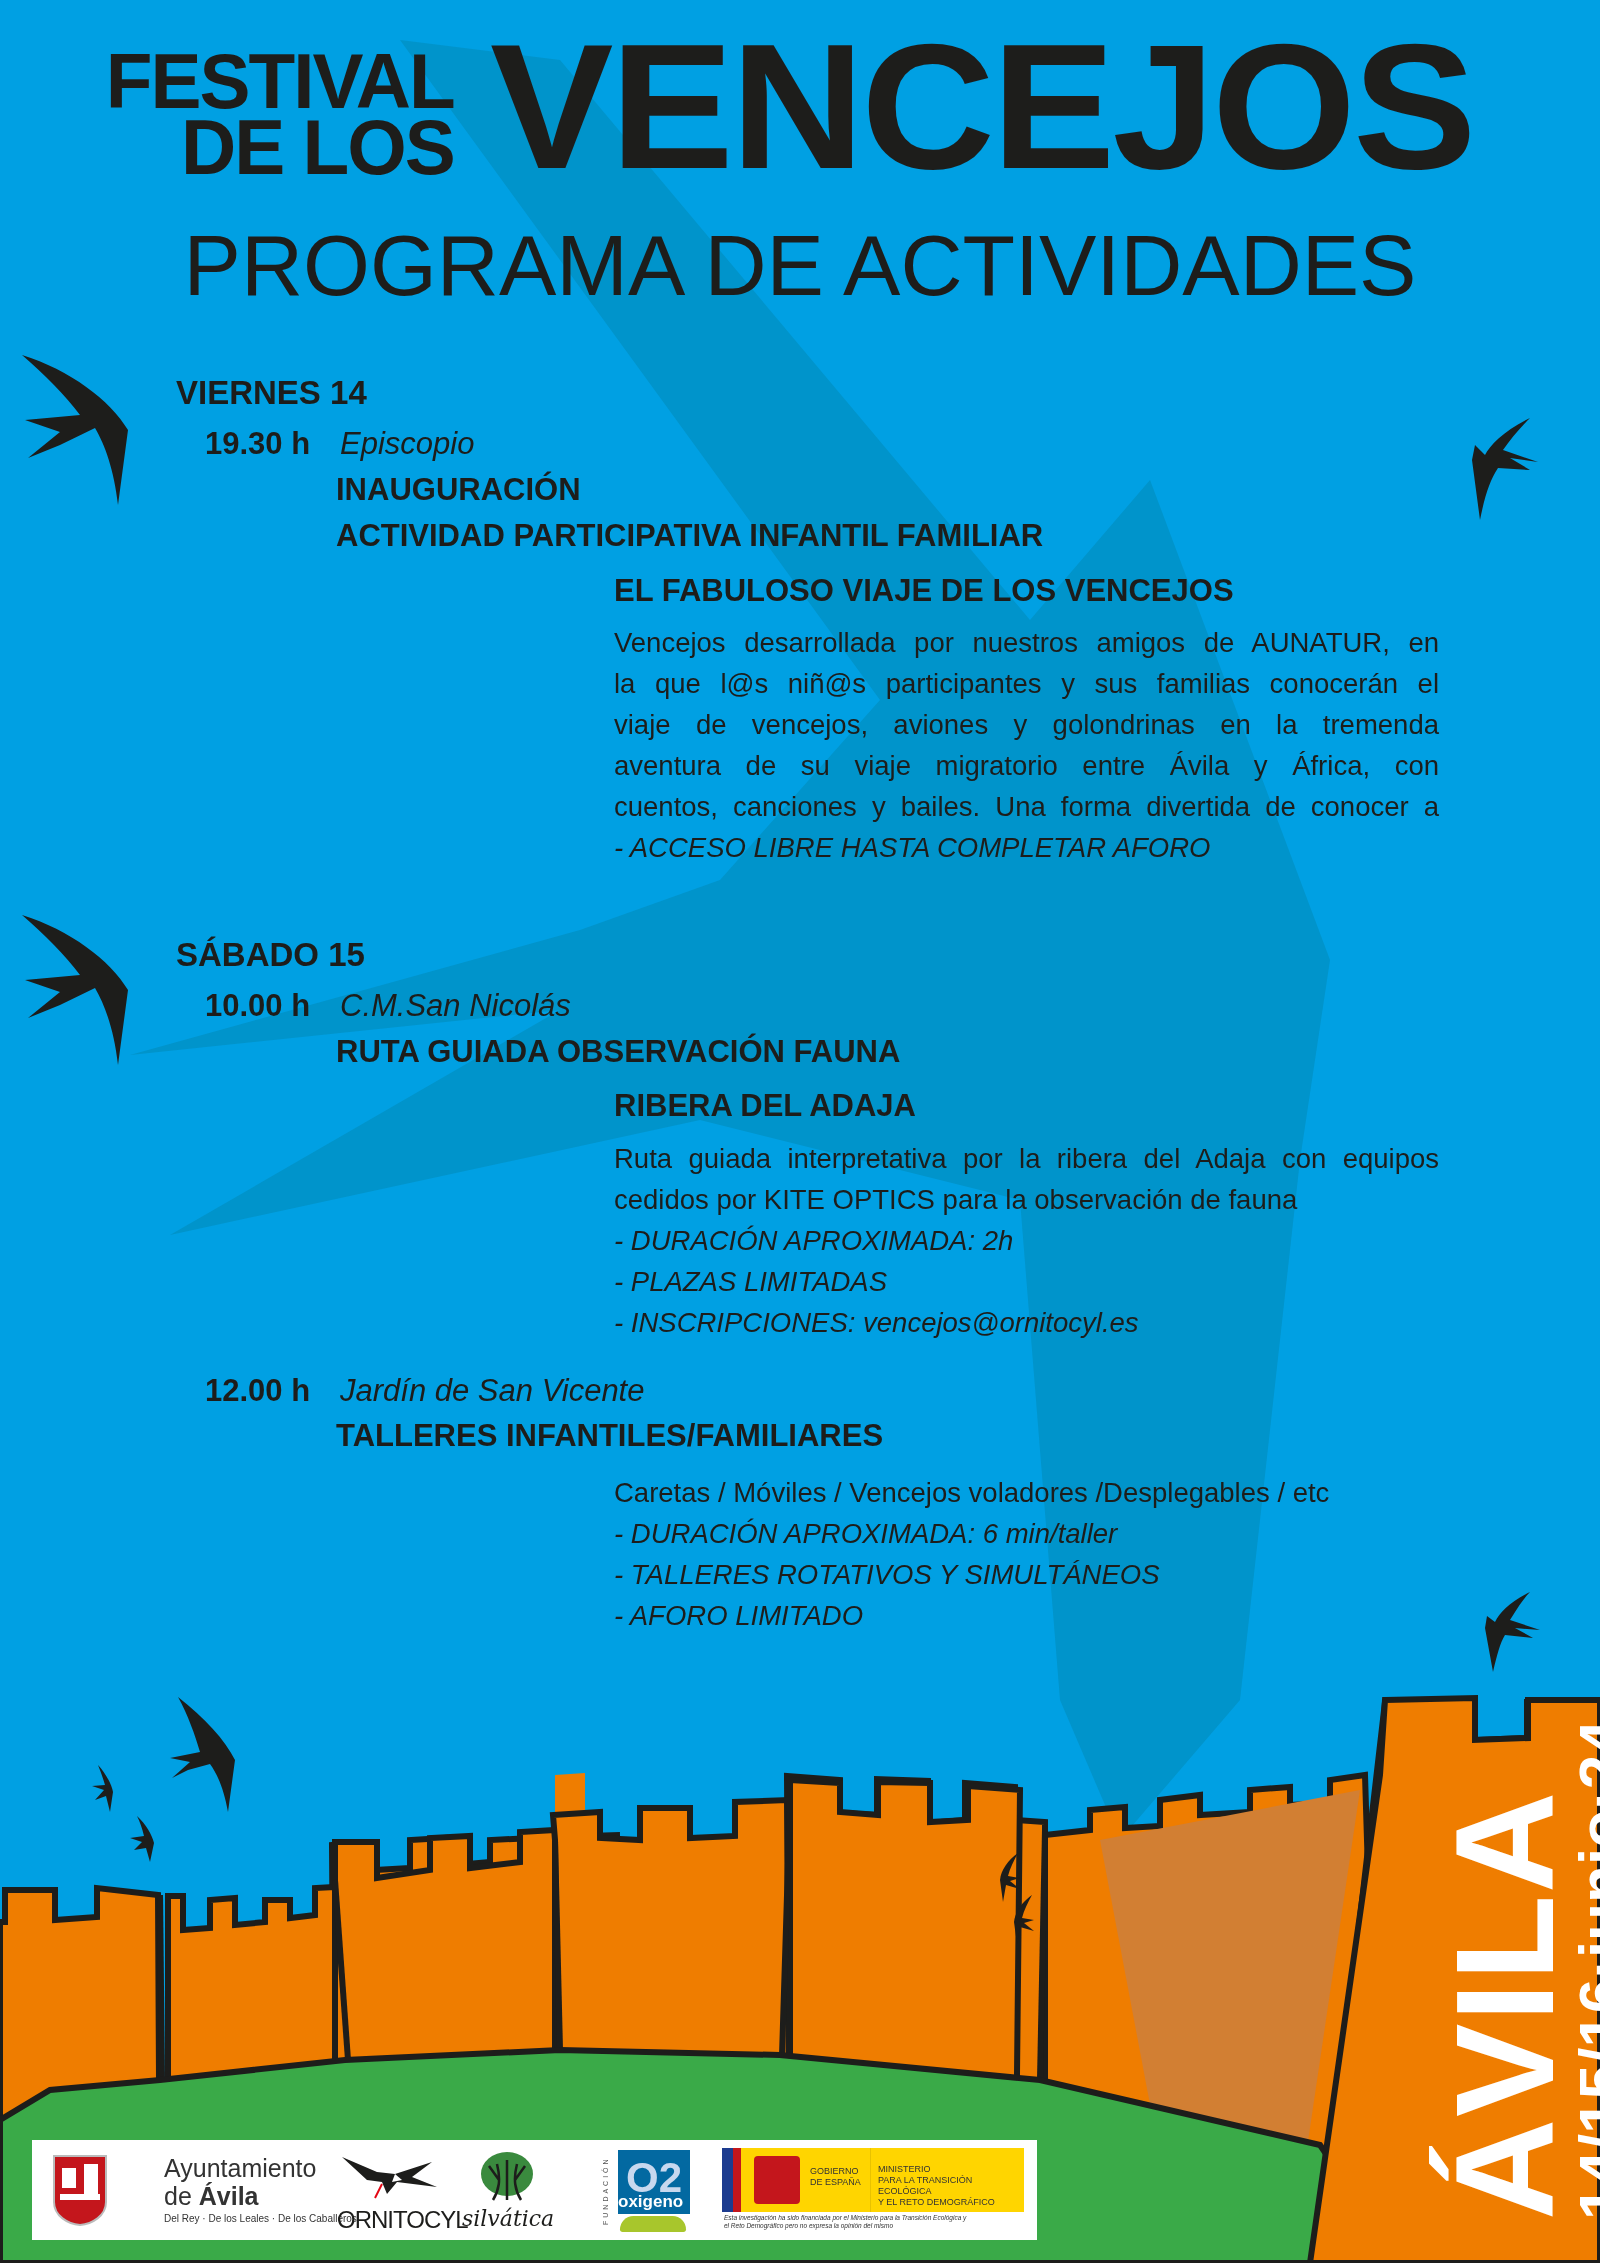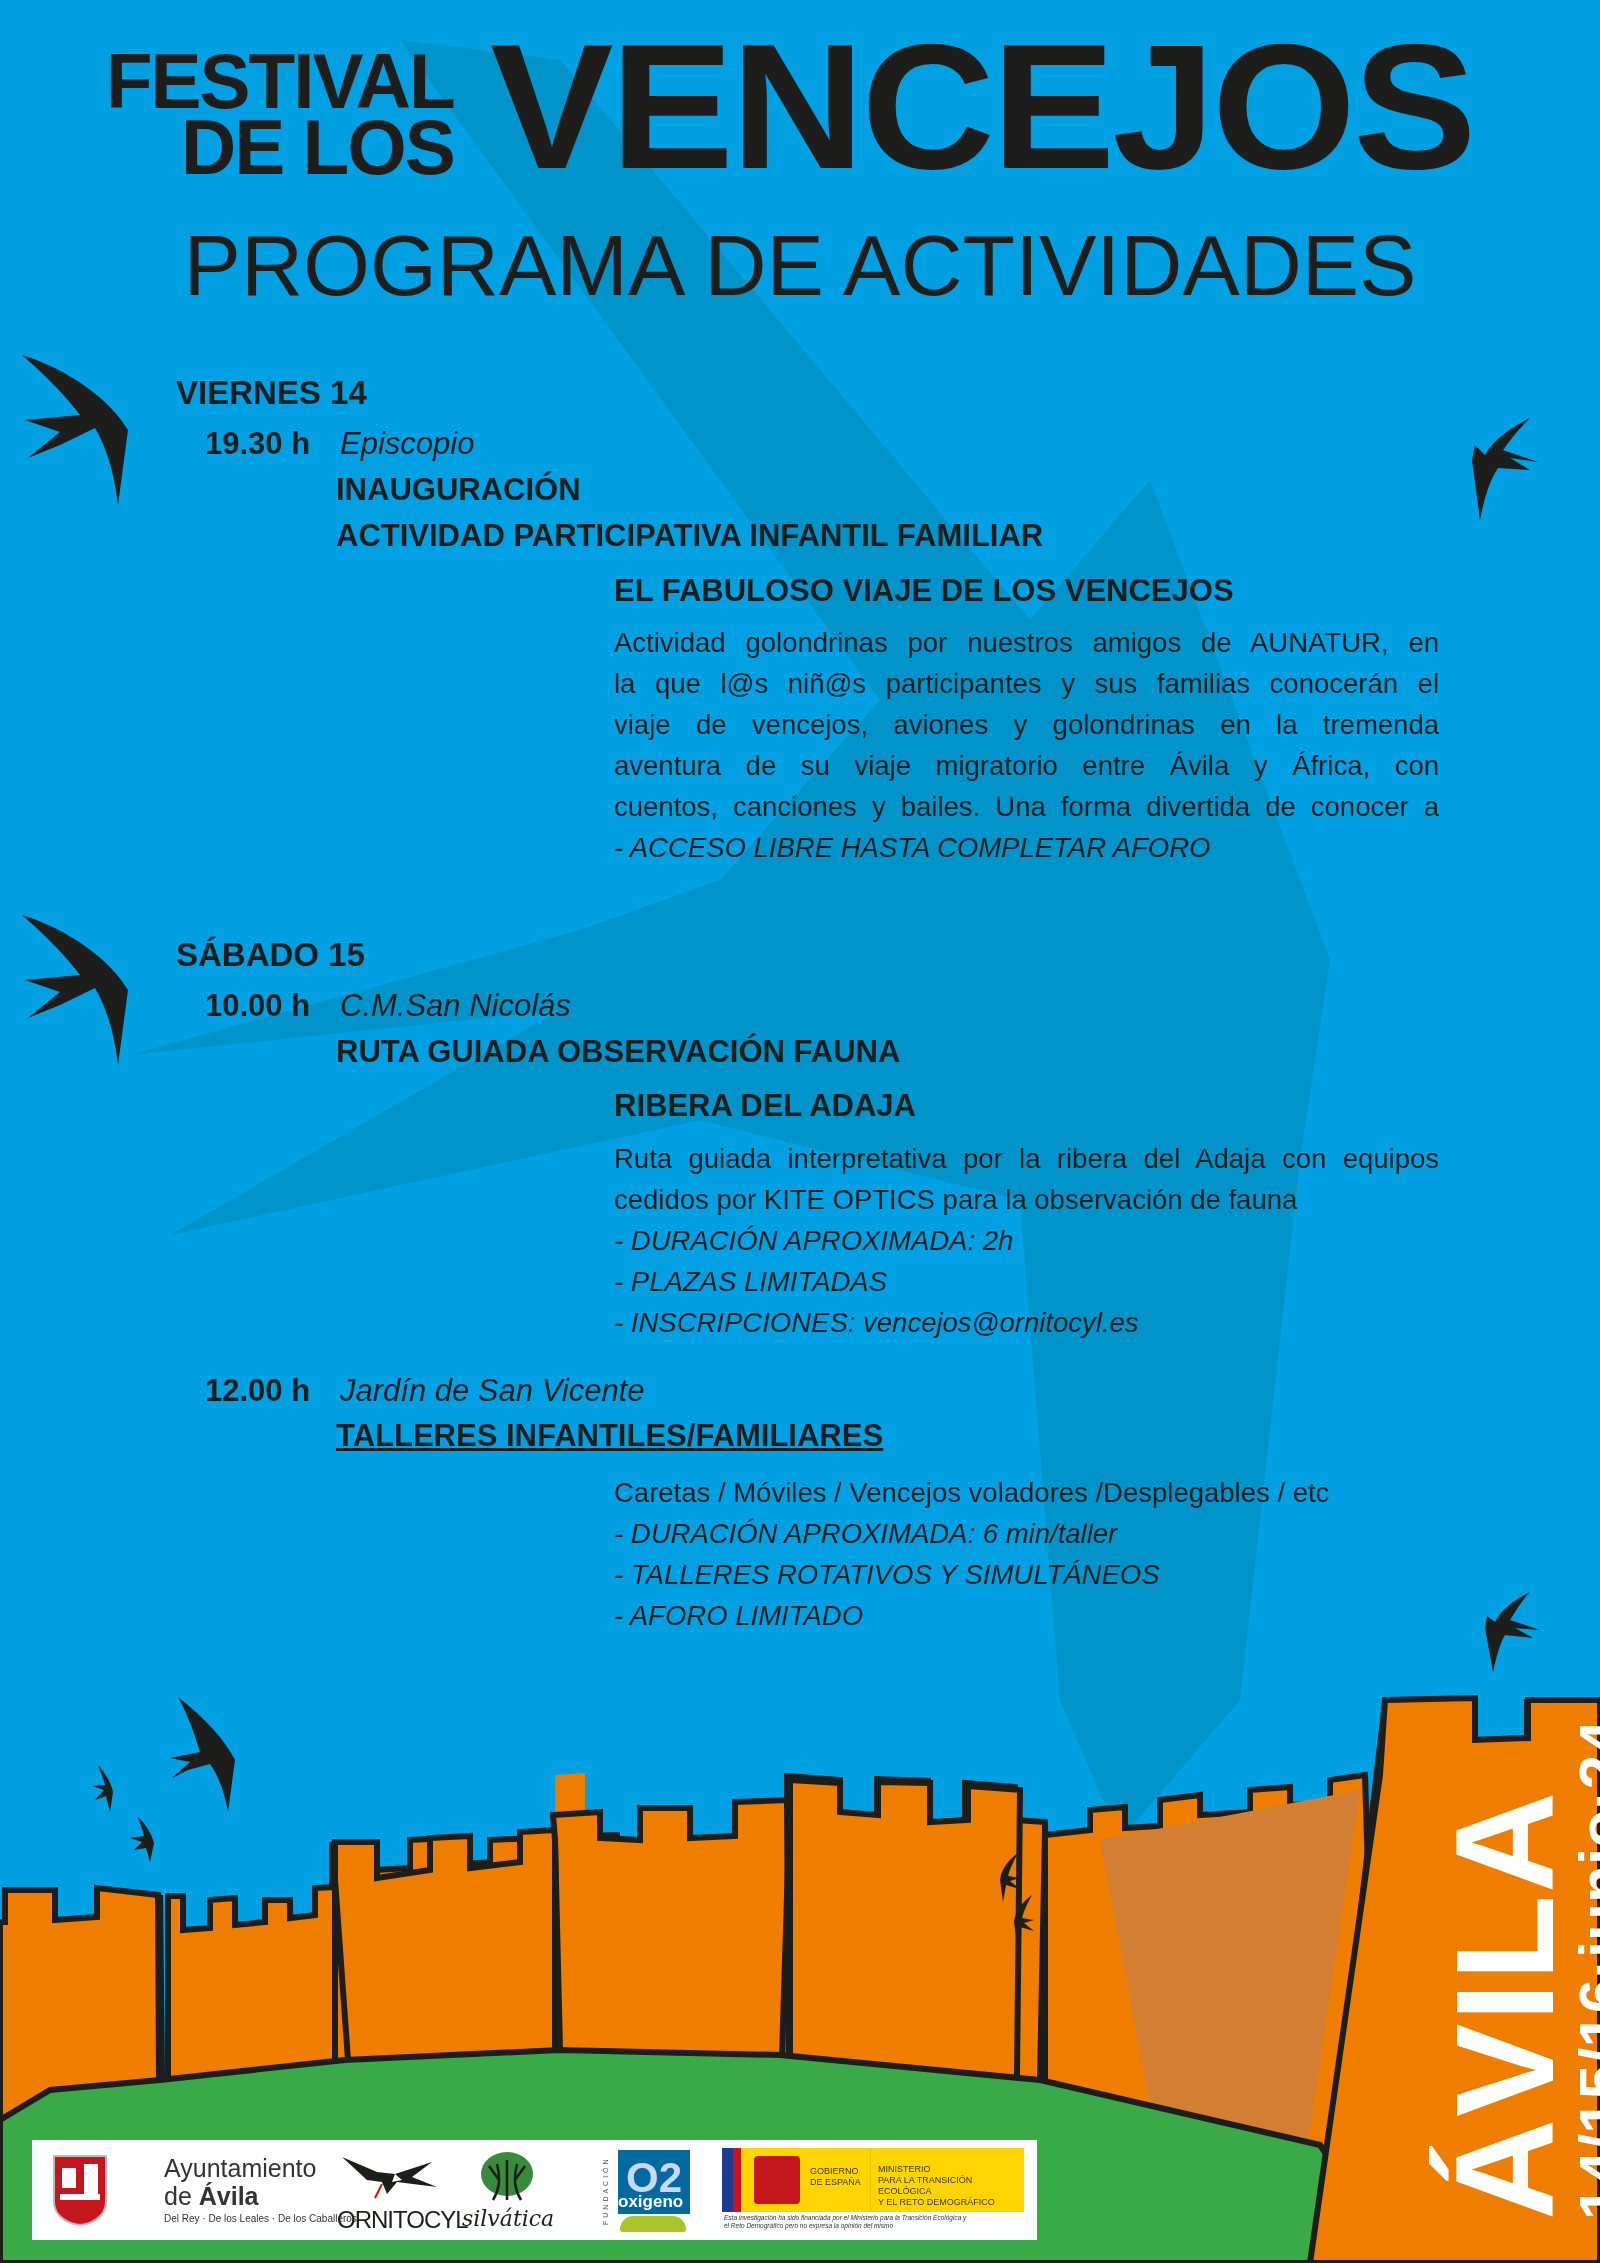--- a/index.html
+++ b/index.html
@@ -94,21 +94,21 @@
 <div class="title-big">VENCEJOS</div>
 <div class="subtitle">PROGRAMA DE ACTIVIDADES</div>
 
 <div class="day" style="top:374px;">VIERNES 14</div>
 <div class="time" style="top:426px;">19.30 h</div>
 <div class="place" style="top:426px;">Episcopio</div>
 <div class="act" style="top:472px;">INAUGURACIÓN</div>
 <div class="act" style="top:518px;">ACTIVIDAD PARTICIPATIVA INFANTIL FAMILIAR</div>
 <div class="sub" style="top:573px;">EL FABULOSO VIAJE DE LOS VENCEJOS</div>
 <div class="desc" style="top:622px;">
-  <span class="line">Actividad golondrinas por nuestros amigos de AUNATUR, en</span>
+  <span class="line">Vencejos desarrollada por nuestros amigos de AUNATUR, en</span>
   <span class="line">la que l@s niñ@s participantes y sus familias conocerán el</span>
   <span class="line">viaje de vencejos, aviones y golondrinas en la tremenda</span>
   <span class="line">aventura de su viaje migratorio entre Ávila y África, con</span>
   <span class="line">cuentos, canciones y bailes. Una forma divertida de conocer a</span>
   <span class="note">-  ACCESO LIBRE HASTA COMPLETAR AFORO</span>
 </div>
 
 <div class="day" style="top:936px;">SÁBADO 15</div>
 <div class="time" style="top:988px;">10.00 h</div>
 <div class="place" style="top:988px;">C.M.San Nicolás</div>
@@ -117,21 +117,21 @@
 <div class="desc" style="top:1138px; text-align:left;">
   <span class="line">Ruta guiada interpretativa por la ribera del Adaja con equipos</span>
   <span class="line last">cedidos por KITE OPTICS para la observación de fauna</span>
   <span class="note">- DURACIÓN APROXIMADA: 2h</span>
   <span class="note">- PLAZAS LIMITADAS</span>
   <span class="note">- INSCRIPCIONES: vencejos@ornitocyl.es</span>
 </div>
 
 <div class="time" style="top:1373px;">12.00 h</div>
 <div class="place" style="top:1373px;">Jardín de San Vicente</div>
-<div class="act" style="top:1418px;text-decoration:underline;">TALLERES INFANTILES/FAMILIARES</div>
+<div class="act" style="top:1418px;">TALLERES INFANTILES/FAMILIARES</div>
 <div class="desc" style="top:1472px; text-align:left;">
   <span class="line last">Caretas / Móviles / Vencejos voladores /Desplegables / etc</span>
   <span class="note">- DURACIÓN APROXIMADA: 6 min/taller</span>
   <span class="note">- TALLERES ROTATIVOS Y SIMULTÁNEOS</span>
   <span class="note">- AFORO LIMITADO</span>
 </div>
 
 <div class="avila">
   <span class="big">ÁVILA</span>
   <span class="date">14/15/16·junio·24</span>

